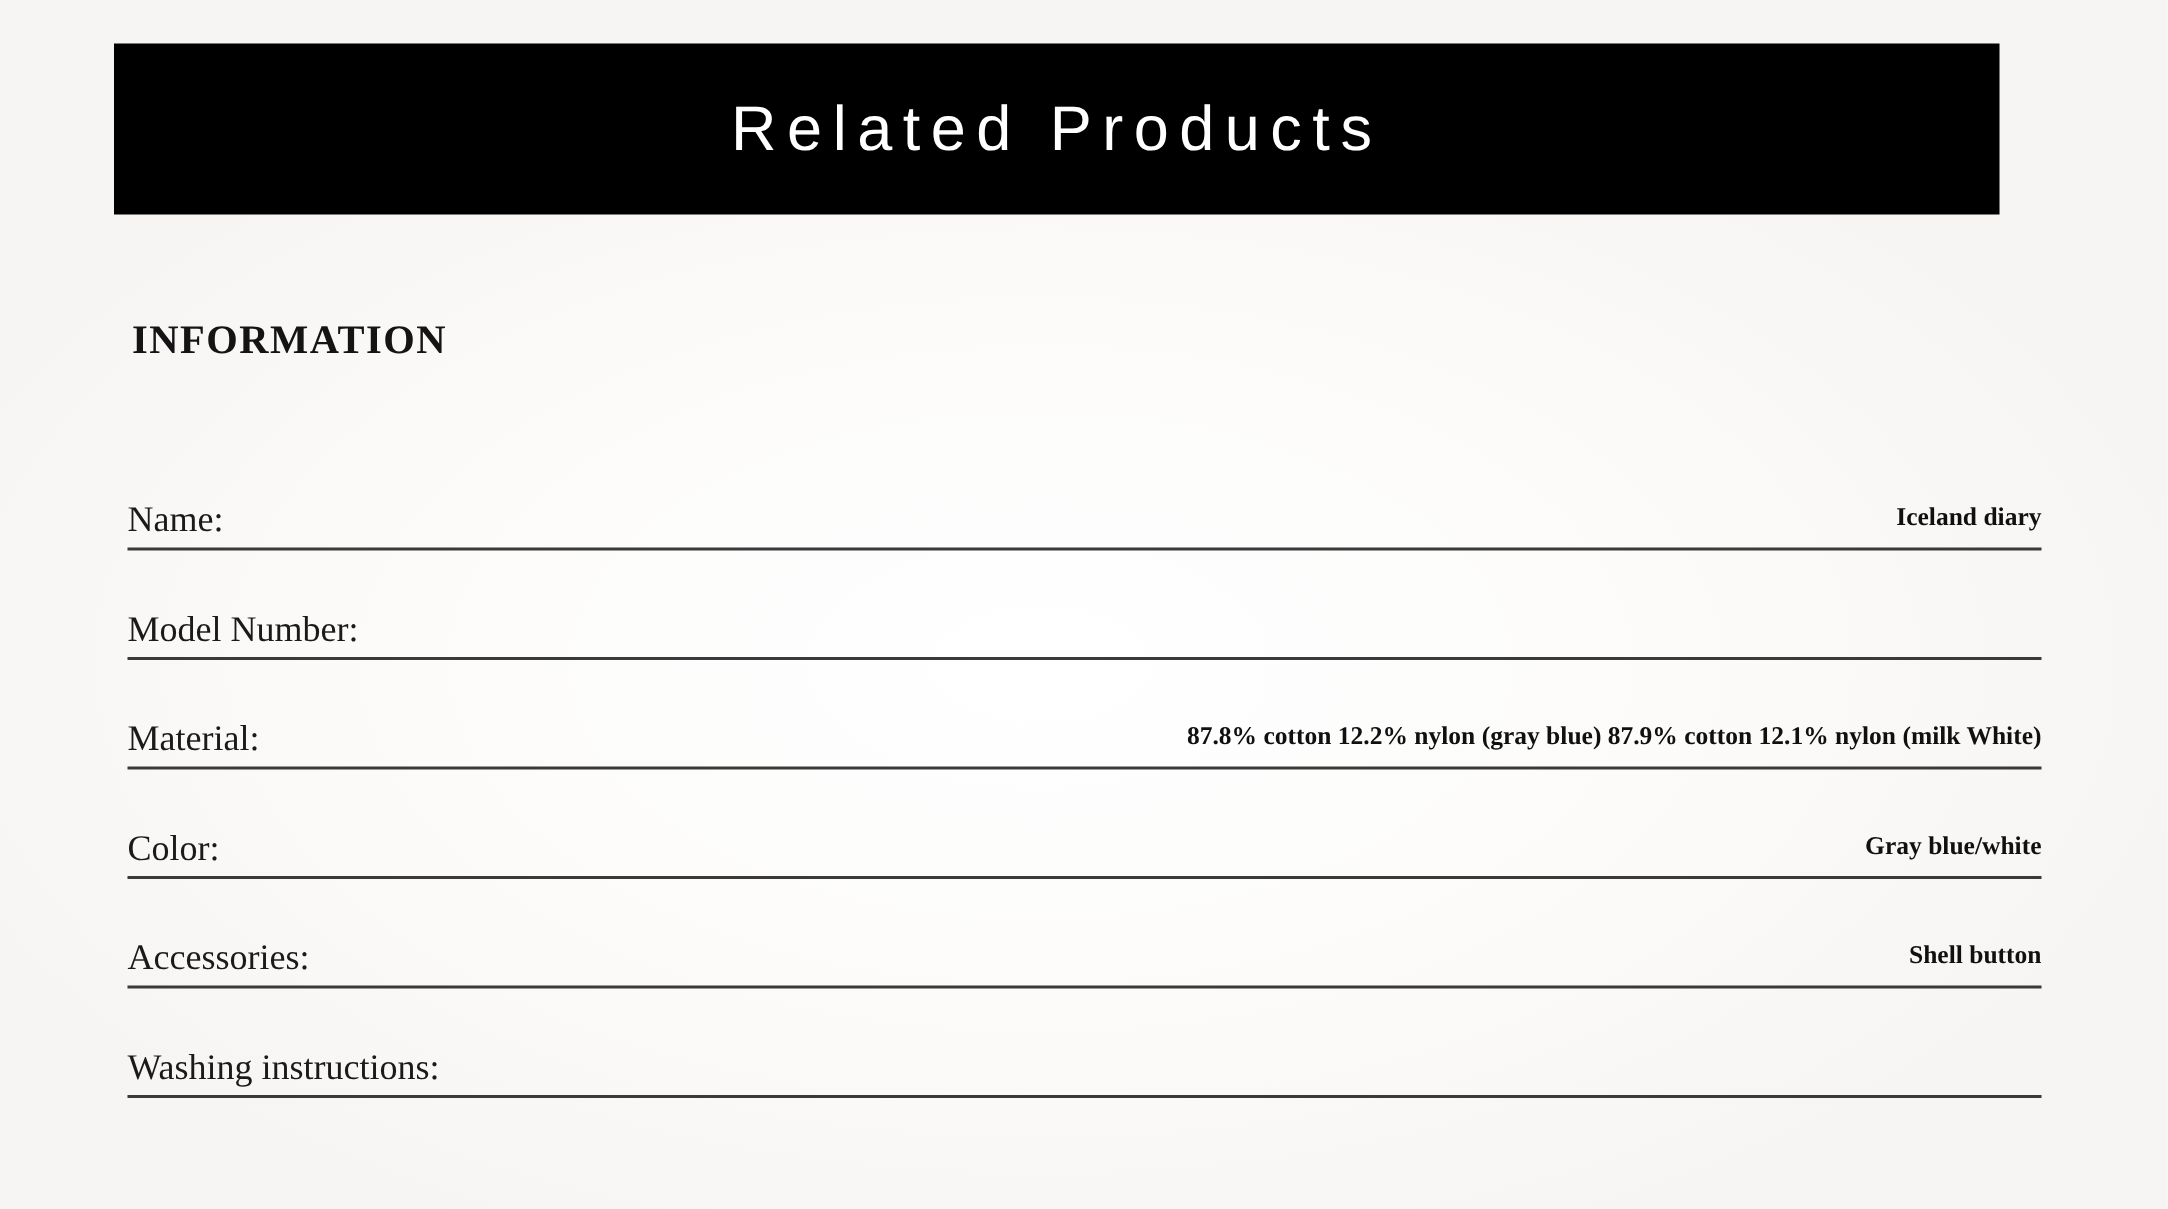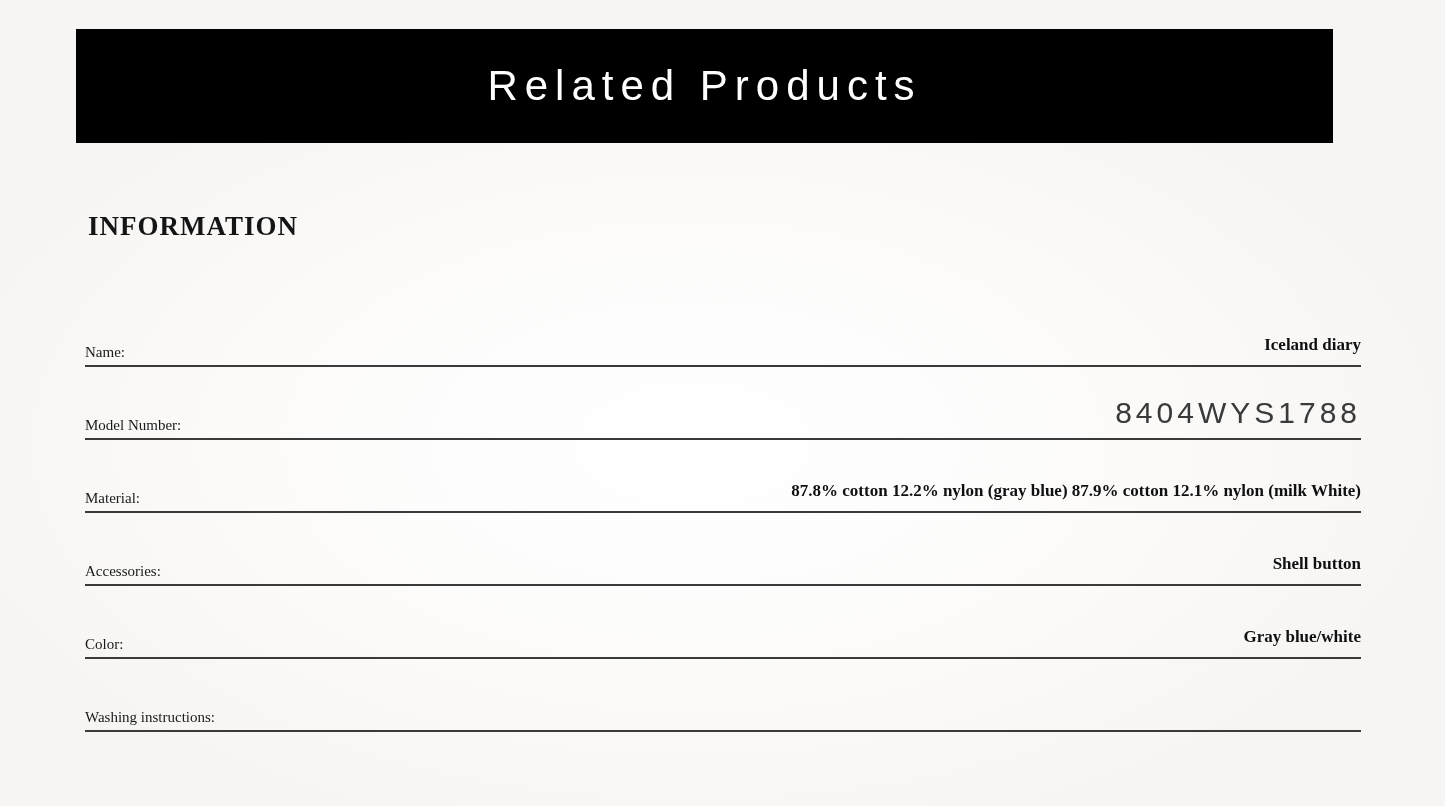--- a/index.html
+++ b/index.html
@@ -55,21 +55,21 @@
   .info-row {
     height: 73px;
     border-bottom: 2px solid #3a3a3a;
     display: flex;
     justify-content: space-between;
     align-items: flex-end;
   }
 
   .info-label {
     font-family: "Liberation Serif", serif;
-    font-size: 15px;
+    font-size: 24px;
     color: #1a1a1a;
     margin-bottom: 4px;
     white-space: nowrap;
   }
 
   .info-value {
     font-family: "Liberation Serif", serif;
     font-weight: 700;
     font-size: 17px;
     color: #101010;
@@ -98,35 +98,34 @@
 
 <div class="info-table">
 
   <div class="info-row">
     <span class="info-label">Name:</span>
     <span class="info-value">Iceland diary</span>
   </div>
 
   <div class="info-row">
     <span class="info-label">Model Number:</span>
-    <span class="info-value model">8404WYS1788</span>
   </div>
 
   <div class="info-row">
     <span class="info-label">Material:</span>
     <span class="info-value">87.8% cotton 12.2% nylon (gray blue) 87.9% cotton 12.1% nylon (milk White)</span>
   </div>
 
   <div class="info-row">
-    <span class="info-label">Accessories:</span>
-    <span class="info-value">Shell button</span>
+    <span class="info-label">Color:</span>
+    <span class="info-value">Gray blue/white</span>
   </div>
 
   <div class="info-row">
-    <span class="info-label">Color:</span>
-    <span class="info-value">Gray blue/white</span>
+    <span class="info-label">Accessories:</span>
+    <span class="info-value">Shell button</span>
   </div>
 
   <div class="info-row">
     <span class="info-label">Washing instructions:</span>
   </div>
 
 </div>
 
 </body></html>

